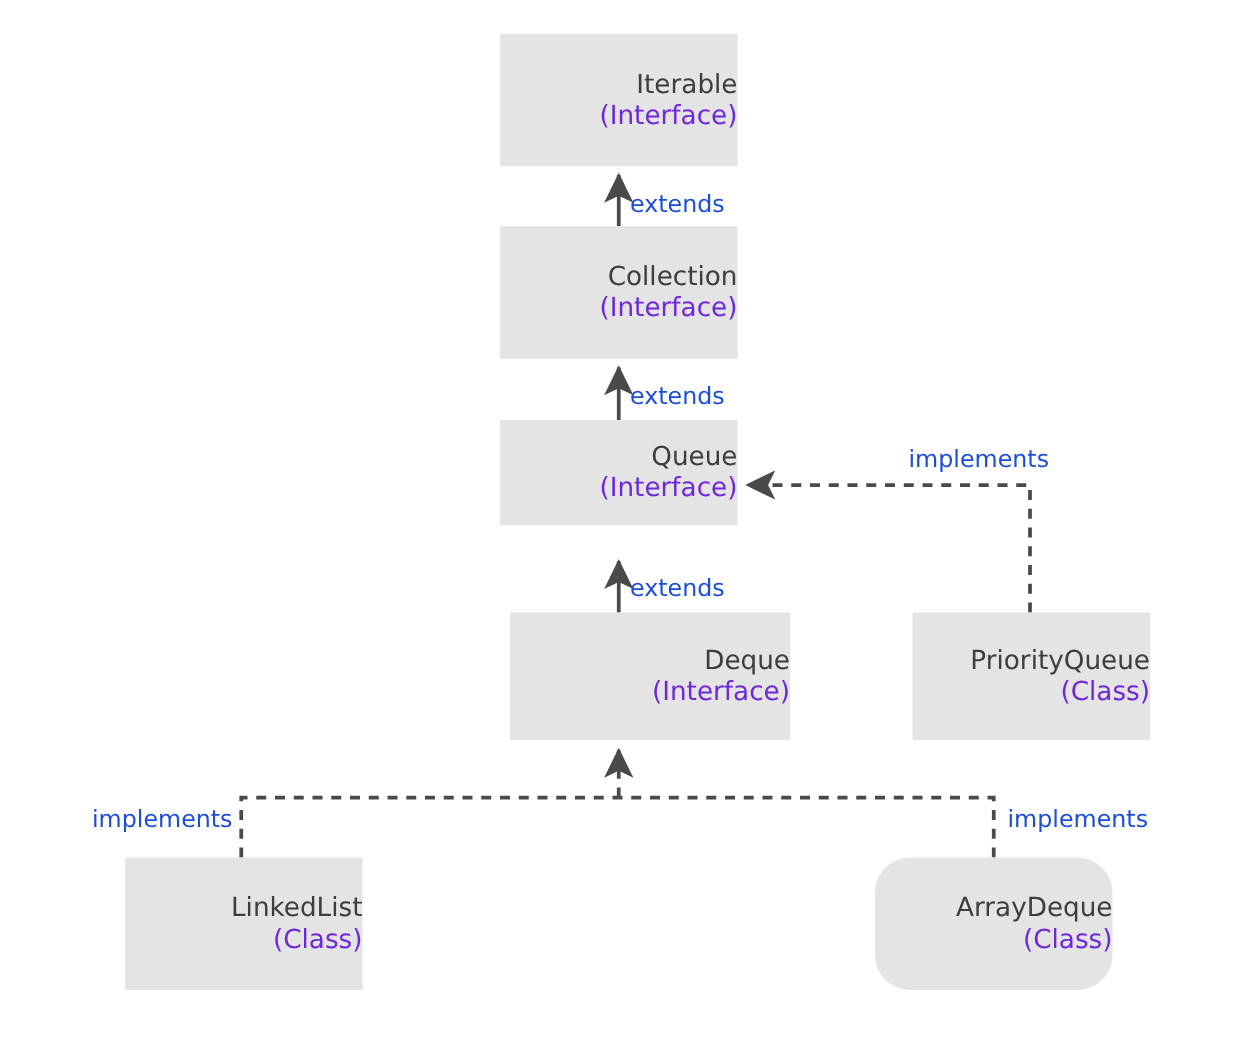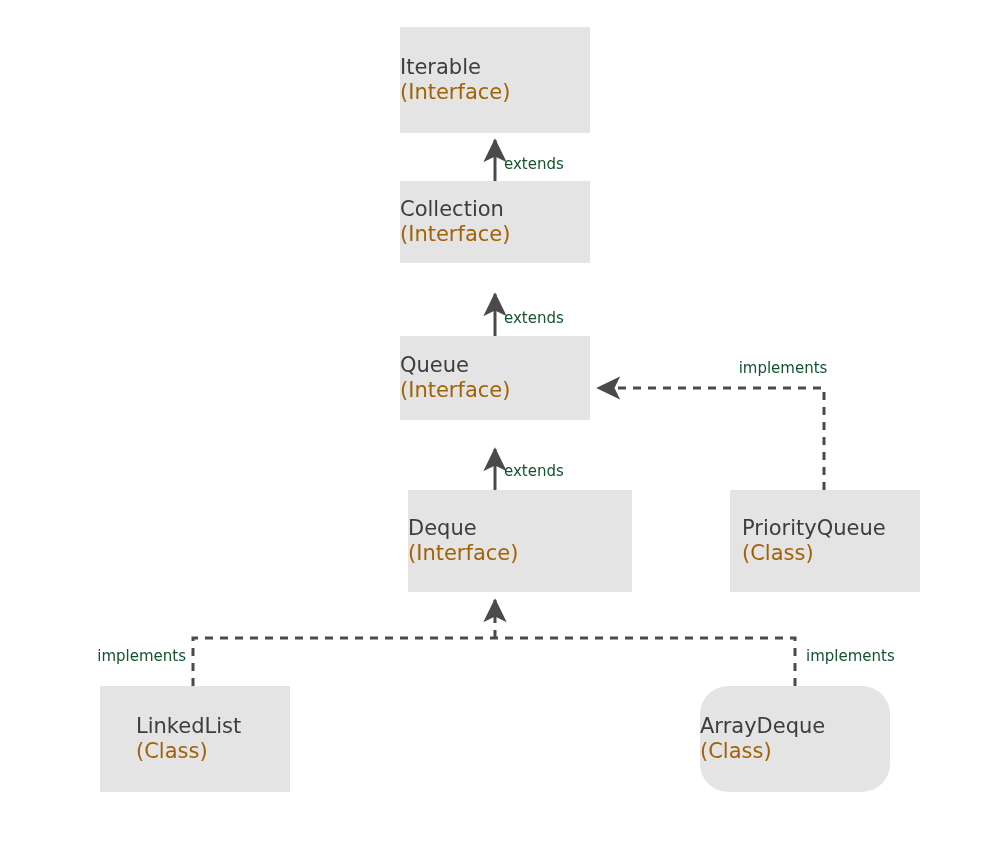--- a/index.html
+++ b/index.html
@@ -24,40 +24,40 @@
     top: 0;
     width: 1000px;
     height: 848px;
     pointer-events: none;
   }
   .node {
     position: absolute;
     background: #e4e4e4;
     display: flex;
     flex-direction: column;
-    align-items: flex-start;
+    align-items: flex-end;
     justify-content: center;
     box-sizing: border-box;
     line-height: 1.18;
     color: #3a3a3a;
   }
   .node-title {
     font-size: 21px;
     color: #3d3d3d;
     white-space: nowrap;
   }
   .node-stereotype {
     font-size: 21px;
-    color: #a16207;
+    color: #6d28d9;
     white-space: nowrap;
   }
   .edge-label {
     position: absolute;
-    font-size: 15px;
-    color: #14532d;
+    font-size: 19px;
+    color: #1d4ed8;
     white-space: nowrap;
     line-height: 1;
   }
   .edge-label.anchor-left  { transform: translate(0, -50%); }
   .edge-label.anchor-right { transform: translate(-100%, -50%); }
   .edge-label.anchor-mid   { transform: translate(-50%, -50%); }
 </style>
 </head>
 <body>
 
@@ -86,21 +86,21 @@
     <path d="M795,686 L795,638 L495,638" fill="none" stroke="#4a4a4a" stroke-width="3" stroke-dasharray="8 7" stroke-linecap="butt"></path>
 
     <path d="M495,638 L495,600" fill="none" stroke="#4a4a4a" stroke-width="3" stroke-dasharray="8 7" stroke-linecap="butt" marker-end="url(#arrow-dash)"></path>
   </svg>
 
   <div class="node" style="left:400px; top:27px; width:190px; height:106px;">
     <div class="node-title">Iterable</div>
     <div class="node-stereotype">(Interface)</div>
   </div>
 
-  <div class="node" style="left:400px; top:181px; width:190px; height:82px;">
+  <div class="node" style="left:400px; top:181px; width:190px; height:106px;">
     <div class="node-title">Collection</div>
     <div class="node-stereotype">(Interface)</div>
   </div>
 
   <div class="node" style="left:400px; top:336px; width:190px; height:84px;">
     <div class="node-title">Queue</div>
     <div class="node-stereotype">(Interface)</div>
   </div>
 
   <div class="node" style="left:408px; top:490px; width:224px; height:102px;">

